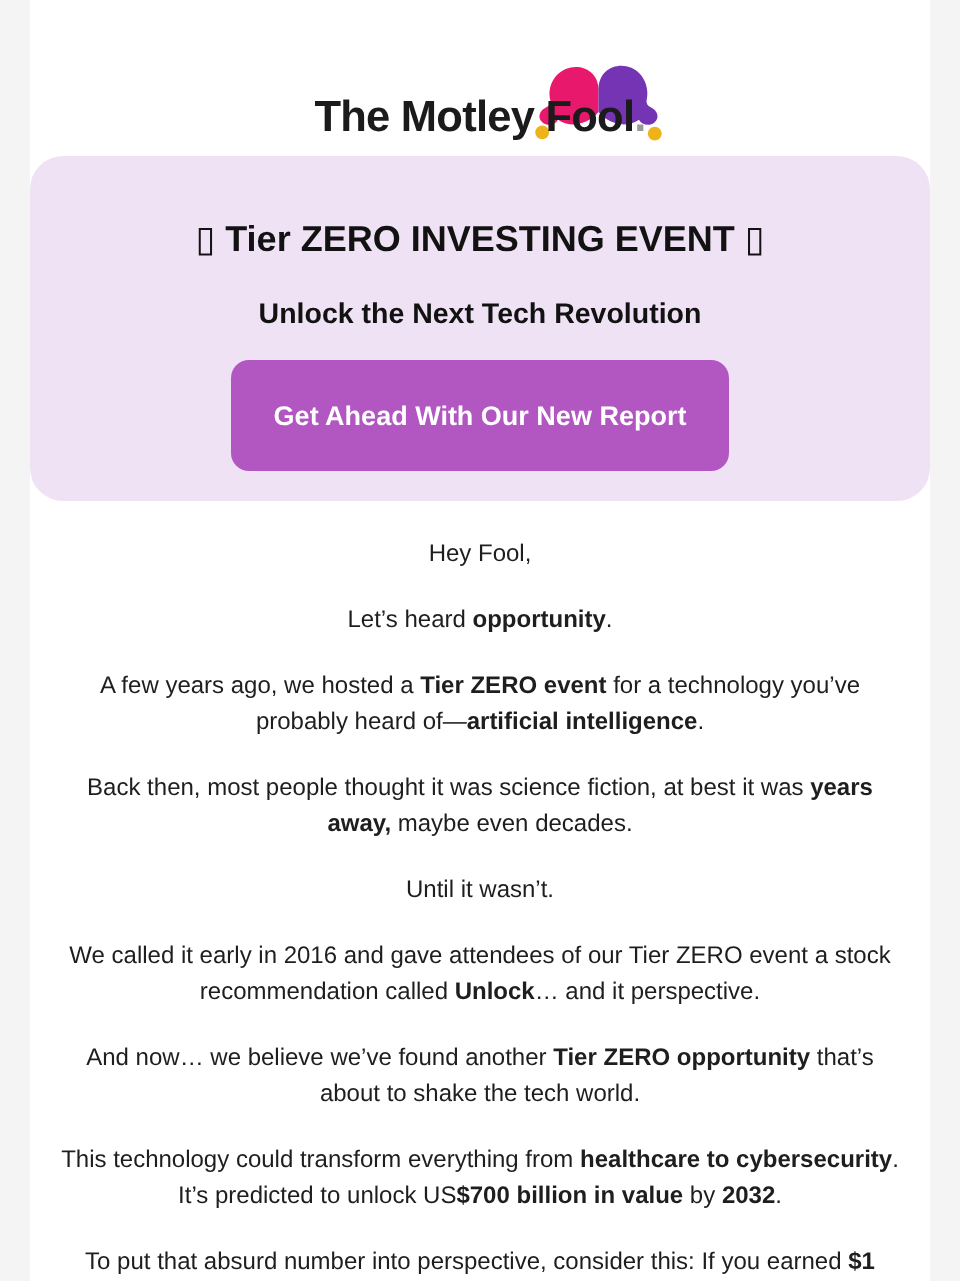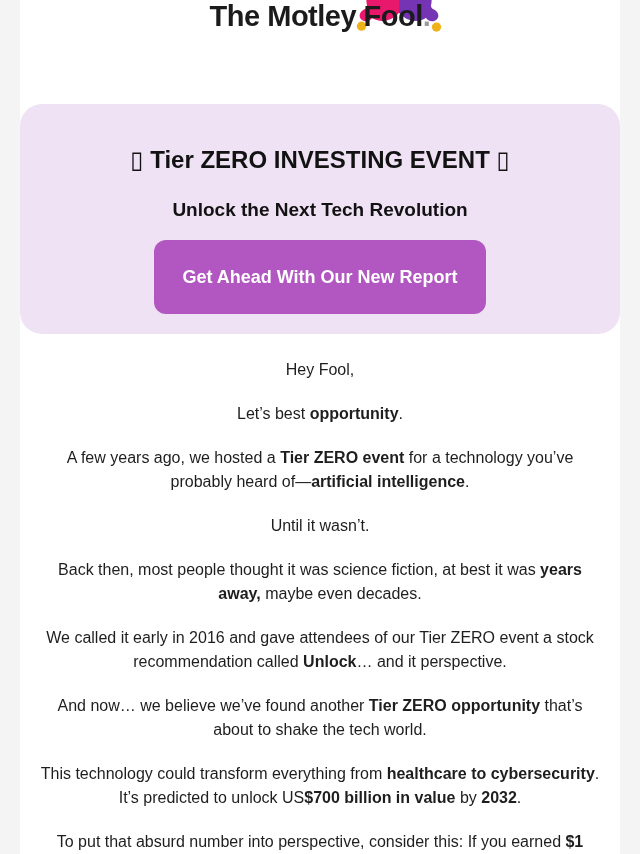--- a/index.html
+++ b/index.html
@@ -10,21 +10,21 @@
   *{box-sizing:border-box;}
   html,body{margin:0;padding:0;}
   body{
     width:640px;height:854px;overflow:hidden;
     background:var(--page-bg);
     font-family:"Liberation Sans","DejaVu Sans",sans-serif;
   }
   .email{width:600px;margin:0 auto;background:#ffffff;min-height:854px;}
 
   
-  .header{height:104px;display:flex;justify-content:center;align-items:flex-start;background:#fff;}
+  .header{height:104px;display:flex;justify-content:center;align-items:flex-end;background:#fff;}
   .logo{position:relative;padding-bottom:9px;cursor:pointer;}
   .logo-text{position:relative;z-index:2;font-weight:bold;font-size:29px;letter-spacing:-0.5px;color:#1b1b1b;white-space:nowrap;}
   .logo-period{color:#9a9a9a;}
   .cap{position:absolute;top:-22px;right:-12px;width:86px;height:56px;z-index:1;}
 
   
   .banner{background:var(--banner-bg);text-align:center;padding:44px 20px 20px;border-radius:22px;}
   .banner-title{margin:0 0 24px;font-size:24px;line-height:24px;font-weight:bold;color:var(--ink);}
   .banner-sub{font-size:19px;line-height:27px;font-weight:bold;color:var(--ink);margin:12px 0 17px;}
   .cta{display:inline-block;background:var(--cta);color:#ffffff;font-size:18px;line-height:18px;
@@ -55,23 +55,23 @@
   <div class="banner">
     <h1 class="banner-title">▯ Tier ZERO INVESTING EVENT ▯</h1>
     <div class="banner-sub">
       <div>Unlock the Next Tech Revolution</div>
     </div>
     <a class="cta" href="#">Get Ahead With Our New Report</a>
   </div>
 
   <div class="body">
       <p><span>Hey Fool,</span></p>
-      <p><span>Let’s best </span><strong>opportunity</strong><span>.</span></p>
+      <p><span>Let’s heard </span><strong>opportunity</strong><span>.</span></p>
       <p><span>A few years ago, we hosted a </span><strong>Tier ZERO event</strong><span> for a technology you’ve probably heard of—</span><strong>artificial intelligence</strong><span>.</span></p>
+      <p><span>Back then, most people thought it was science fiction, at best it was </span><strong>years away,</strong><span> maybe even decades.</span></p>
       <p><span>Until it wasn’t.</span></p>
-      <p><span>Back then, most people thought it was science fiction, at best it was </span><strong>years away,</strong><span> maybe even decades.</span></p>
       <p><span>We called it early in 2016 and gave attendees of our Tier ZERO event a stock recommendation called </span><strong>Unlock</strong><span>… and it perspective.</span></p>
       <p><span>And now… we believe we’ve found another </span><strong>Tier ZERO opportunity</strong><span> that’s about to shake the tech world.</span></p>
       <p><span>This technology could transform everything from </span><strong>healthcare to cybersecurity</strong><span>. It’s predicted to unlock US</span><strong>$700 billion in value</strong><span> by </span><strong>2032</strong><span>.</span></p>
       <p><span>To put that absurd number into perspective, consider this: If you earned </span><strong>$1</strong></p>
     </div>
 
 </div>
 
 </body></html>

